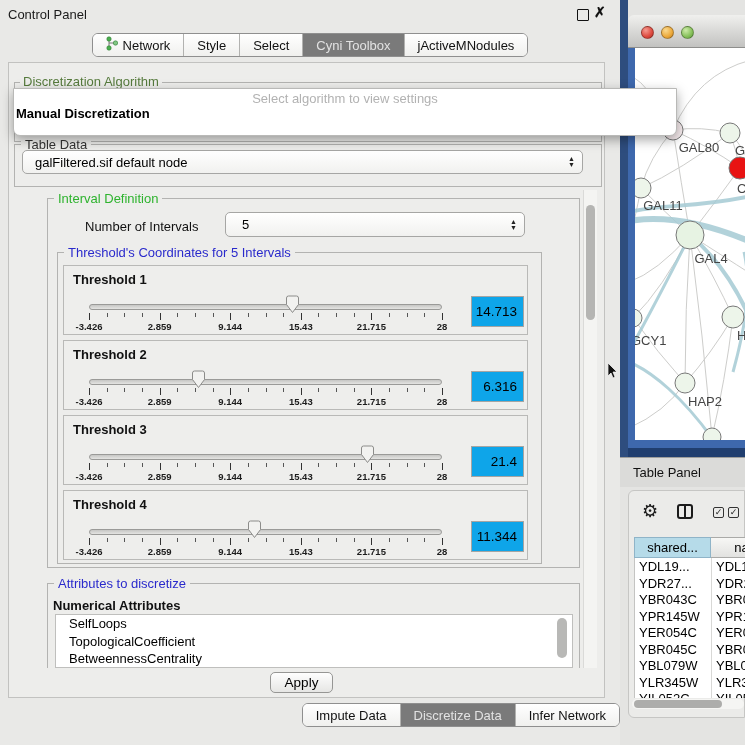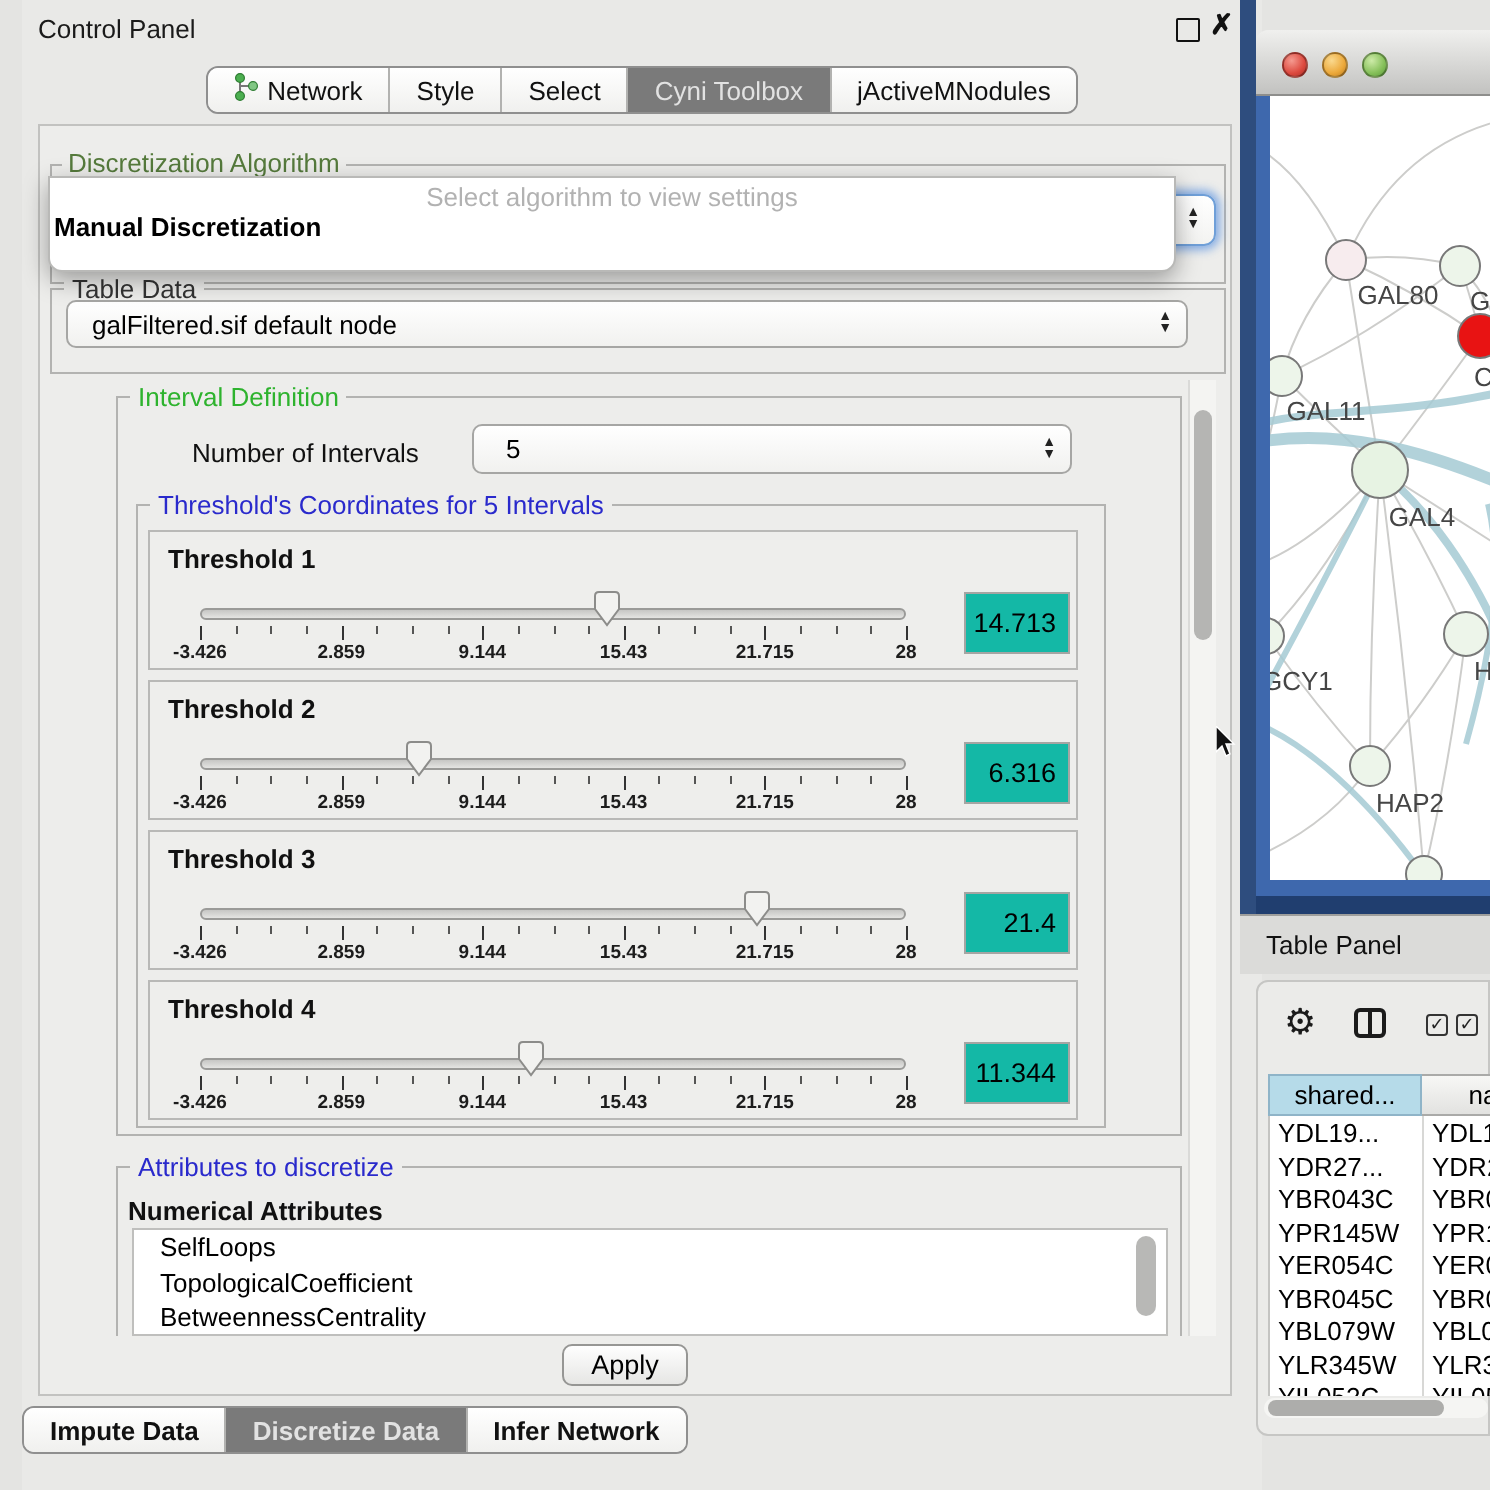--- a/index.html
+++ b/index.html
@@ -1,47 +1,47 @@
 <!DOCTYPE html>
 <html><head>
 <meta charset="utf-8">
 <style>
   html,body{margin:0;padding:0;}
   body{width:745px;height:745px;overflow:hidden;font-family:"Liberation Sans",sans-serif;background:#E4E4E2;}
   #root{position:relative;width:745px;height:745px;overflow:hidden;}
   .abs{position:absolute;}
 
   
-  #control-panel{left:11px;top:0;width:620px;height:745px;background:#E9E9E7;}
+  #control-panel{left:0;top:0;width:620px;height:745px;background:#E9E9E7;}
   #cp-title{left:8px;top:7px;font-size:13px;color:#1a1a1a;}
   #float-ic{left:577px;top:9px;width:10px;height:10px;border:1.5px solid #111;border-radius:1px;}
   #close-ic{left:594px;top:4px;font-size:14px;font-weight:bold;color:#111;}
 
   .segbar{display:flex;border:1px solid #8F8F8F;border-radius:6px;overflow:hidden;background:#fff;height:24px;box-sizing:border-box;}
   #top-tabs{left:0;right:0;top:33px;display:flex;justify-content:center;}
-  #bottom-tabs{left:0;right:0;top:703px;display:flex;justify-content:flex-start;font-weight:bold;}
+  #bottom-tabs{left:0;right:0;top:703px;display:flex;justify-content:flex-end;}
   .seg-tab{display:flex;align-items:center;gap:5px;padding:0 13px;font-size:13px;color:#111;
     background:linear-gradient(#FFFFFF,#F0F0EE);border-left:1px solid #B2B2B0;cursor:default;white-space:nowrap;}
   .seg-tab:first-child{border-left:none;}
   .seg-tab.sel{background:#7A7A7A;color:#E2E2E2;}
 
   #content-panel{left:8px;top:62px;width:597px;height:636px;background:#EDEDEB;border:1px solid #C2C2C0;box-sizing:border-box;}
 
   .group{border:1px solid #B3B3B1;}
   .legend{position:absolute;top:-8px;left:6px;background:#EDEDEB;padding:0 4px;font-size:13px;white-space:nowrap;}
 
   
   #algo-group{left:14px;top:82px;width:586px;height:58px;}
   #algo-title{left:20px;top:74px;font-size:13px;color:#557A3C;background:#EDEDEB;padding:0 3px;}
   #algo-combo{left:22px;top:97px;width:575px;height:26px;background:linear-gradient(#FFF,#F3F3F1);
     border:1px solid #6F9FD8;border-radius:6px;box-shadow:0 0 5px 2px rgba(96,150,225,.75);box-sizing:border-box;}
   .stepper{position:absolute;right:7px;top:50%;transform:translateY(-50%);display:flex;flex-direction:column;line-height:6px;font-size:7px;color:#222;}
 
   
-  #algo-popup{left:13px;top:88px;width:564px;height:48px;background:#FFFFFF;border:1px solid #B9B9B7;
+  #algo-popup{left:13px;top:88px;width:664px;height:48px;background:#FFFFFF;border:1px solid #B9B9B7;
     border-radius:0 0 7px 7px;box-shadow:0 4px 12px rgba(0,0,0,.35);z-index:50;box-sizing:border-box;}
   #popup-placeholder{left:0;right:0;top:2px;text-align:center;font-size:13px;color:#B2B2B2;}
   .popup-item{left:2px;font-size:13px;color:#000;white-space:nowrap;}
   #popup-item-0{top:17px;font-weight:bold;}
   #popup-item-1{top:31px;}
 
   
   #tabledata-group{left:14px;top:144px;width:586px;height:41px;}
   #tabledata-title{top:-8px;color:#333;}
   #table-combo{left:22px;top:150px;width:561px;height:24px;background:linear-gradient(#FFF,#F1F1EF);
@@ -66,21 +66,21 @@
   .tpanel{position:absolute;left:54px;width:465px;height:70px;background:#EEEEEC;border:1px solid #B9B9B7;box-sizing:border-box;}
   .tlabel{position:absolute;left:9px;top:6px;font-size:13px;font-weight:bold;color:#111;}
   .ttrack{position:absolute;left:25px;top:38px;width:353px;height:6px;border:1px solid #9A9A98;border-radius:4px;
     background:linear-gradient(#C6C6C4,#E4E4E2);box-sizing:border-box;}
   .tthumb{position:absolute;top:29px;width:15px;height:19px;}
   .ticks{position:absolute;left:25px;top:47px;width:353px;height:8px;}
   .tick{position:absolute;top:0;width:1px;background:#555;}
   .tick.major{height:7px;background:#333;}
   .tick.minor{height:4px;}
   .ticklabel{position:absolute;top:55px;transform:translateX(-50%);font-size:9.5px;font-weight:bold;color:#1c1c1c;white-space:nowrap;}
-  .tvalue{position:absolute;left:407px;top:30px;width:53px;height:31px;background:#14b8a6;border:1px solid #A5A5A3;
+  .tvalue{position:absolute;left:407px;top:30px;width:53px;height:31px;background:#0ea5e9;border:1px solid #A5A5A3;
     box-sizing:border-box;font-size:13.5px;color:#000;text-align:right;padding:7px 6px 0 0;}
 
   #attr-group{left:38px;top:393px;width:531px;height:120px;}
   #attr-title{color:#2A2ACC;}
   #attr-sublabel{left:44px;top:408px;font-size:13px;font-weight:bold;color:#111;}
   #attr-list{left:46px;top:424px;width:518px;height:54px;background:#FFF;border:1px solid #BFBFBD;box-sizing:border-box;overflow:hidden;}
   .attr-item{font-size:13px;color:#000;line-height:17.5px;padding-left:13px;white-space:nowrap;}
   #attr-scroll{position:absolute;right:5px;top:3px;width:10px;height:40px;background:#B8B8B6;border-radius:5px;}
 
   #apply-btn{left:270px;top:672px;width:63px;height:21px;background:linear-gradient(#FEFEFE,#E6E6E4);

